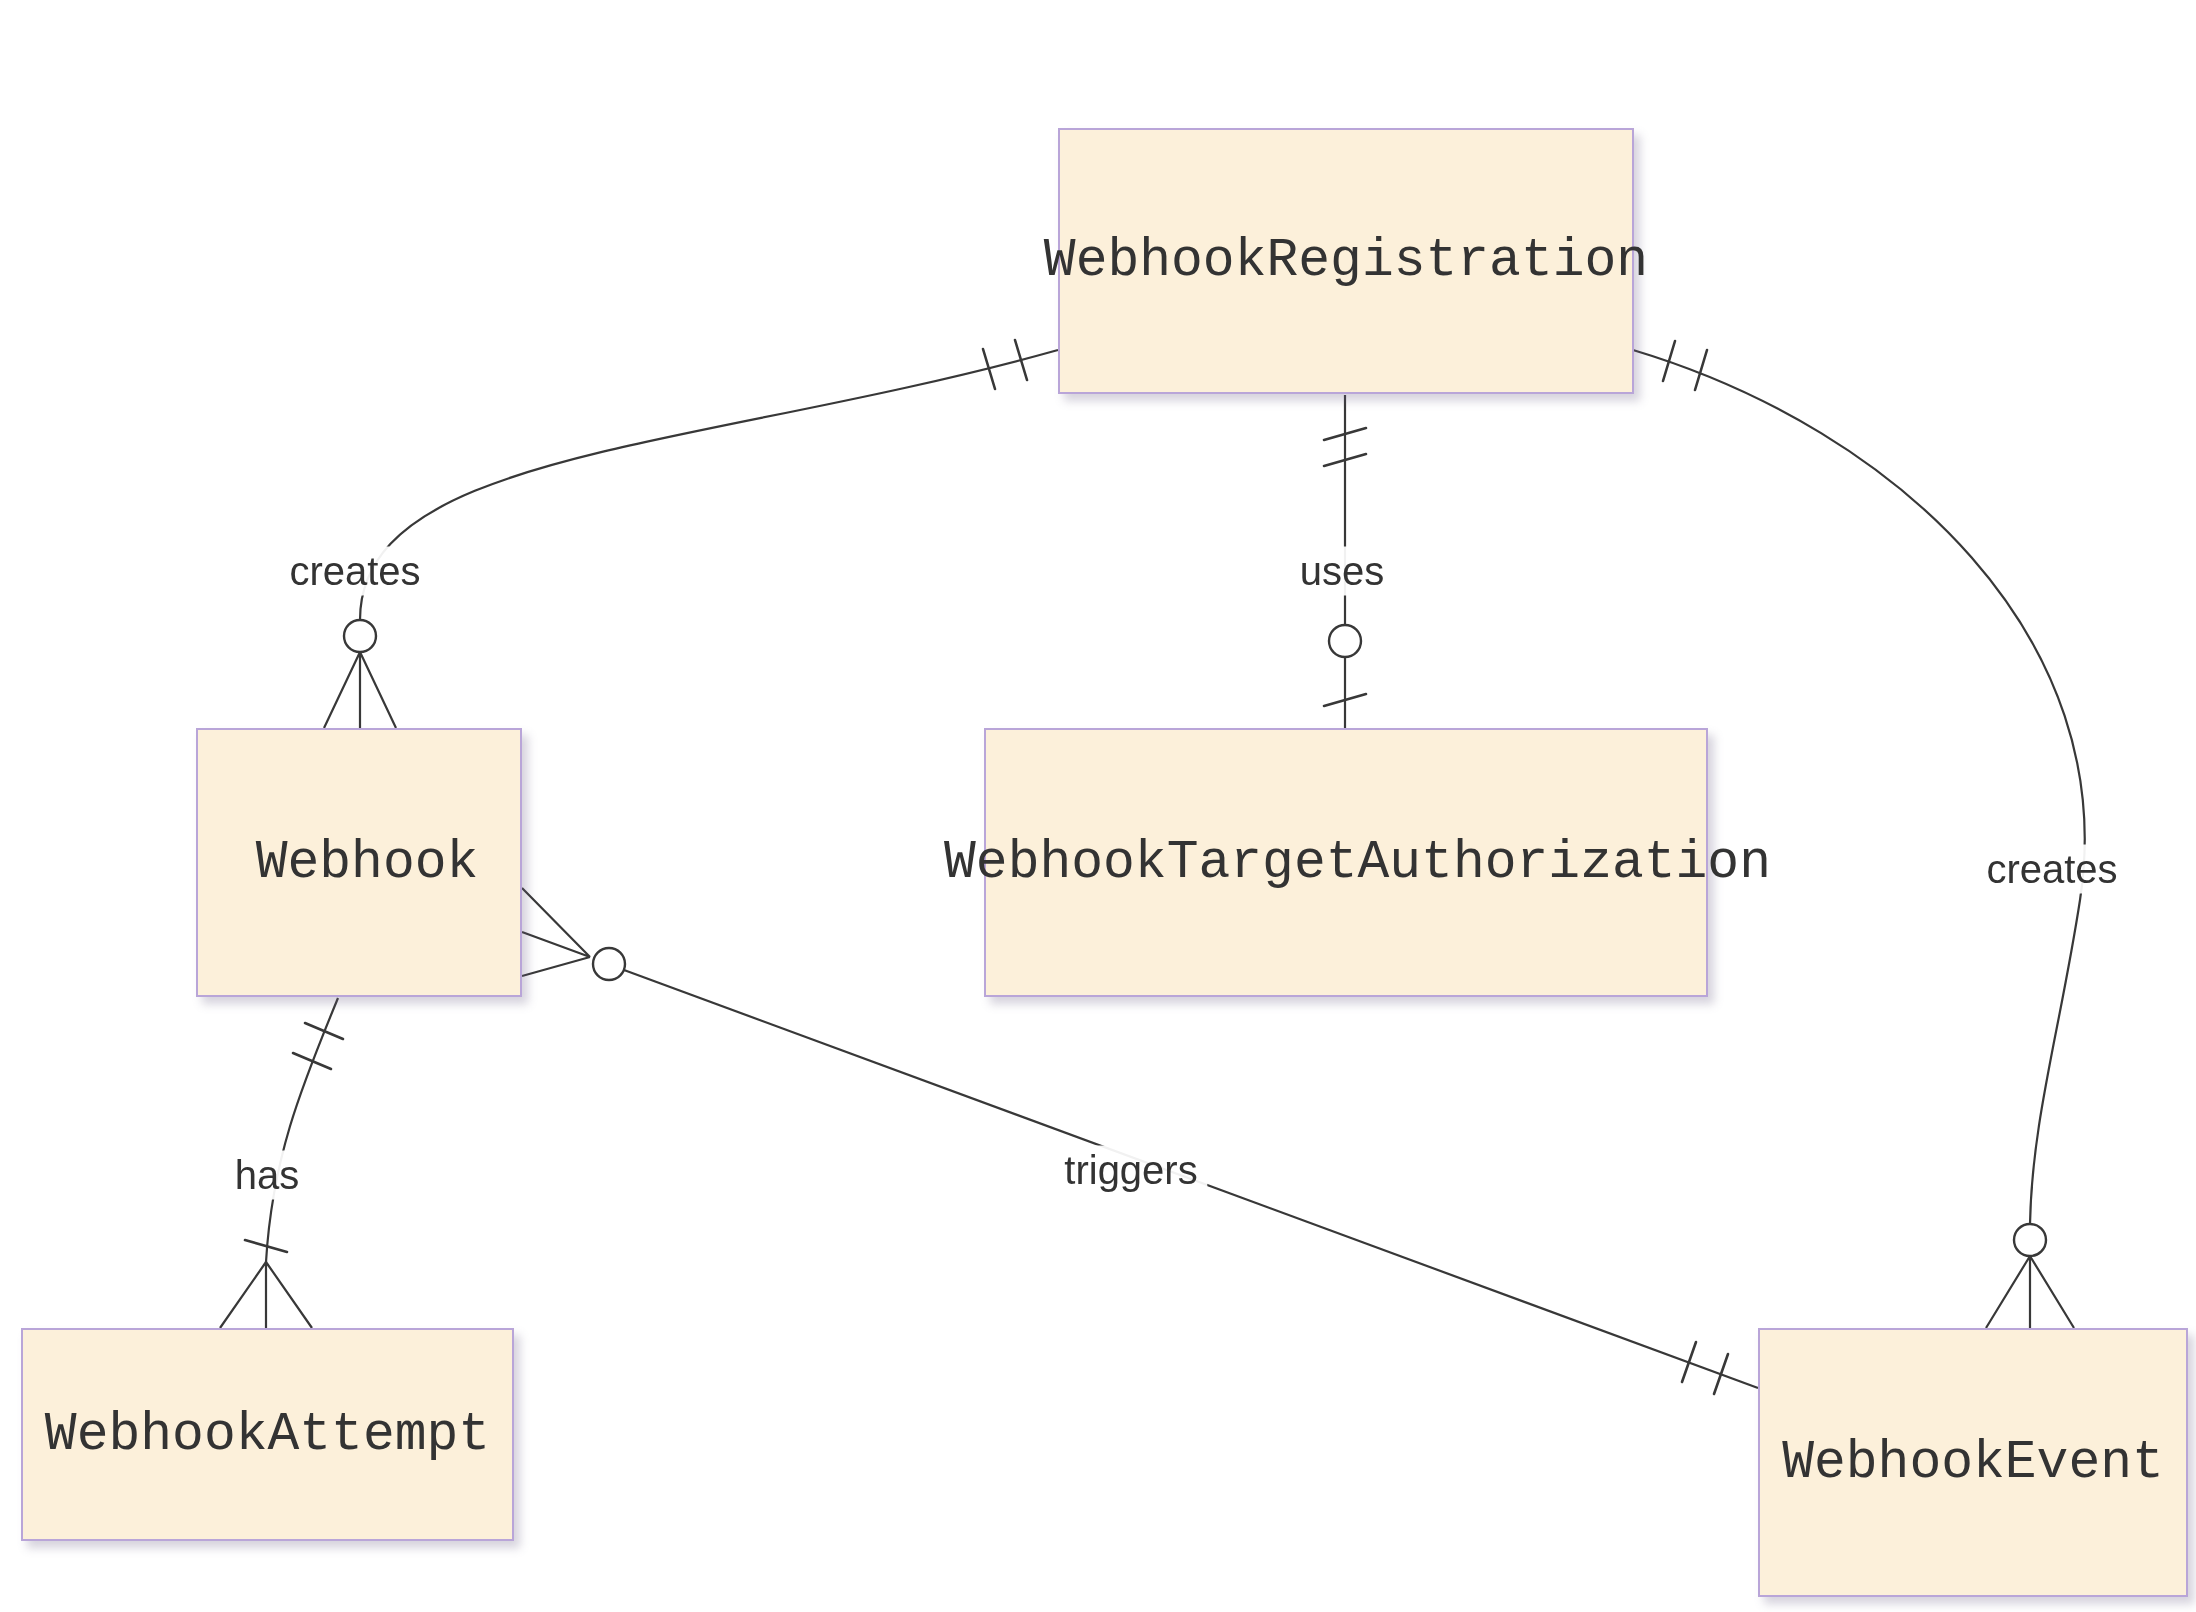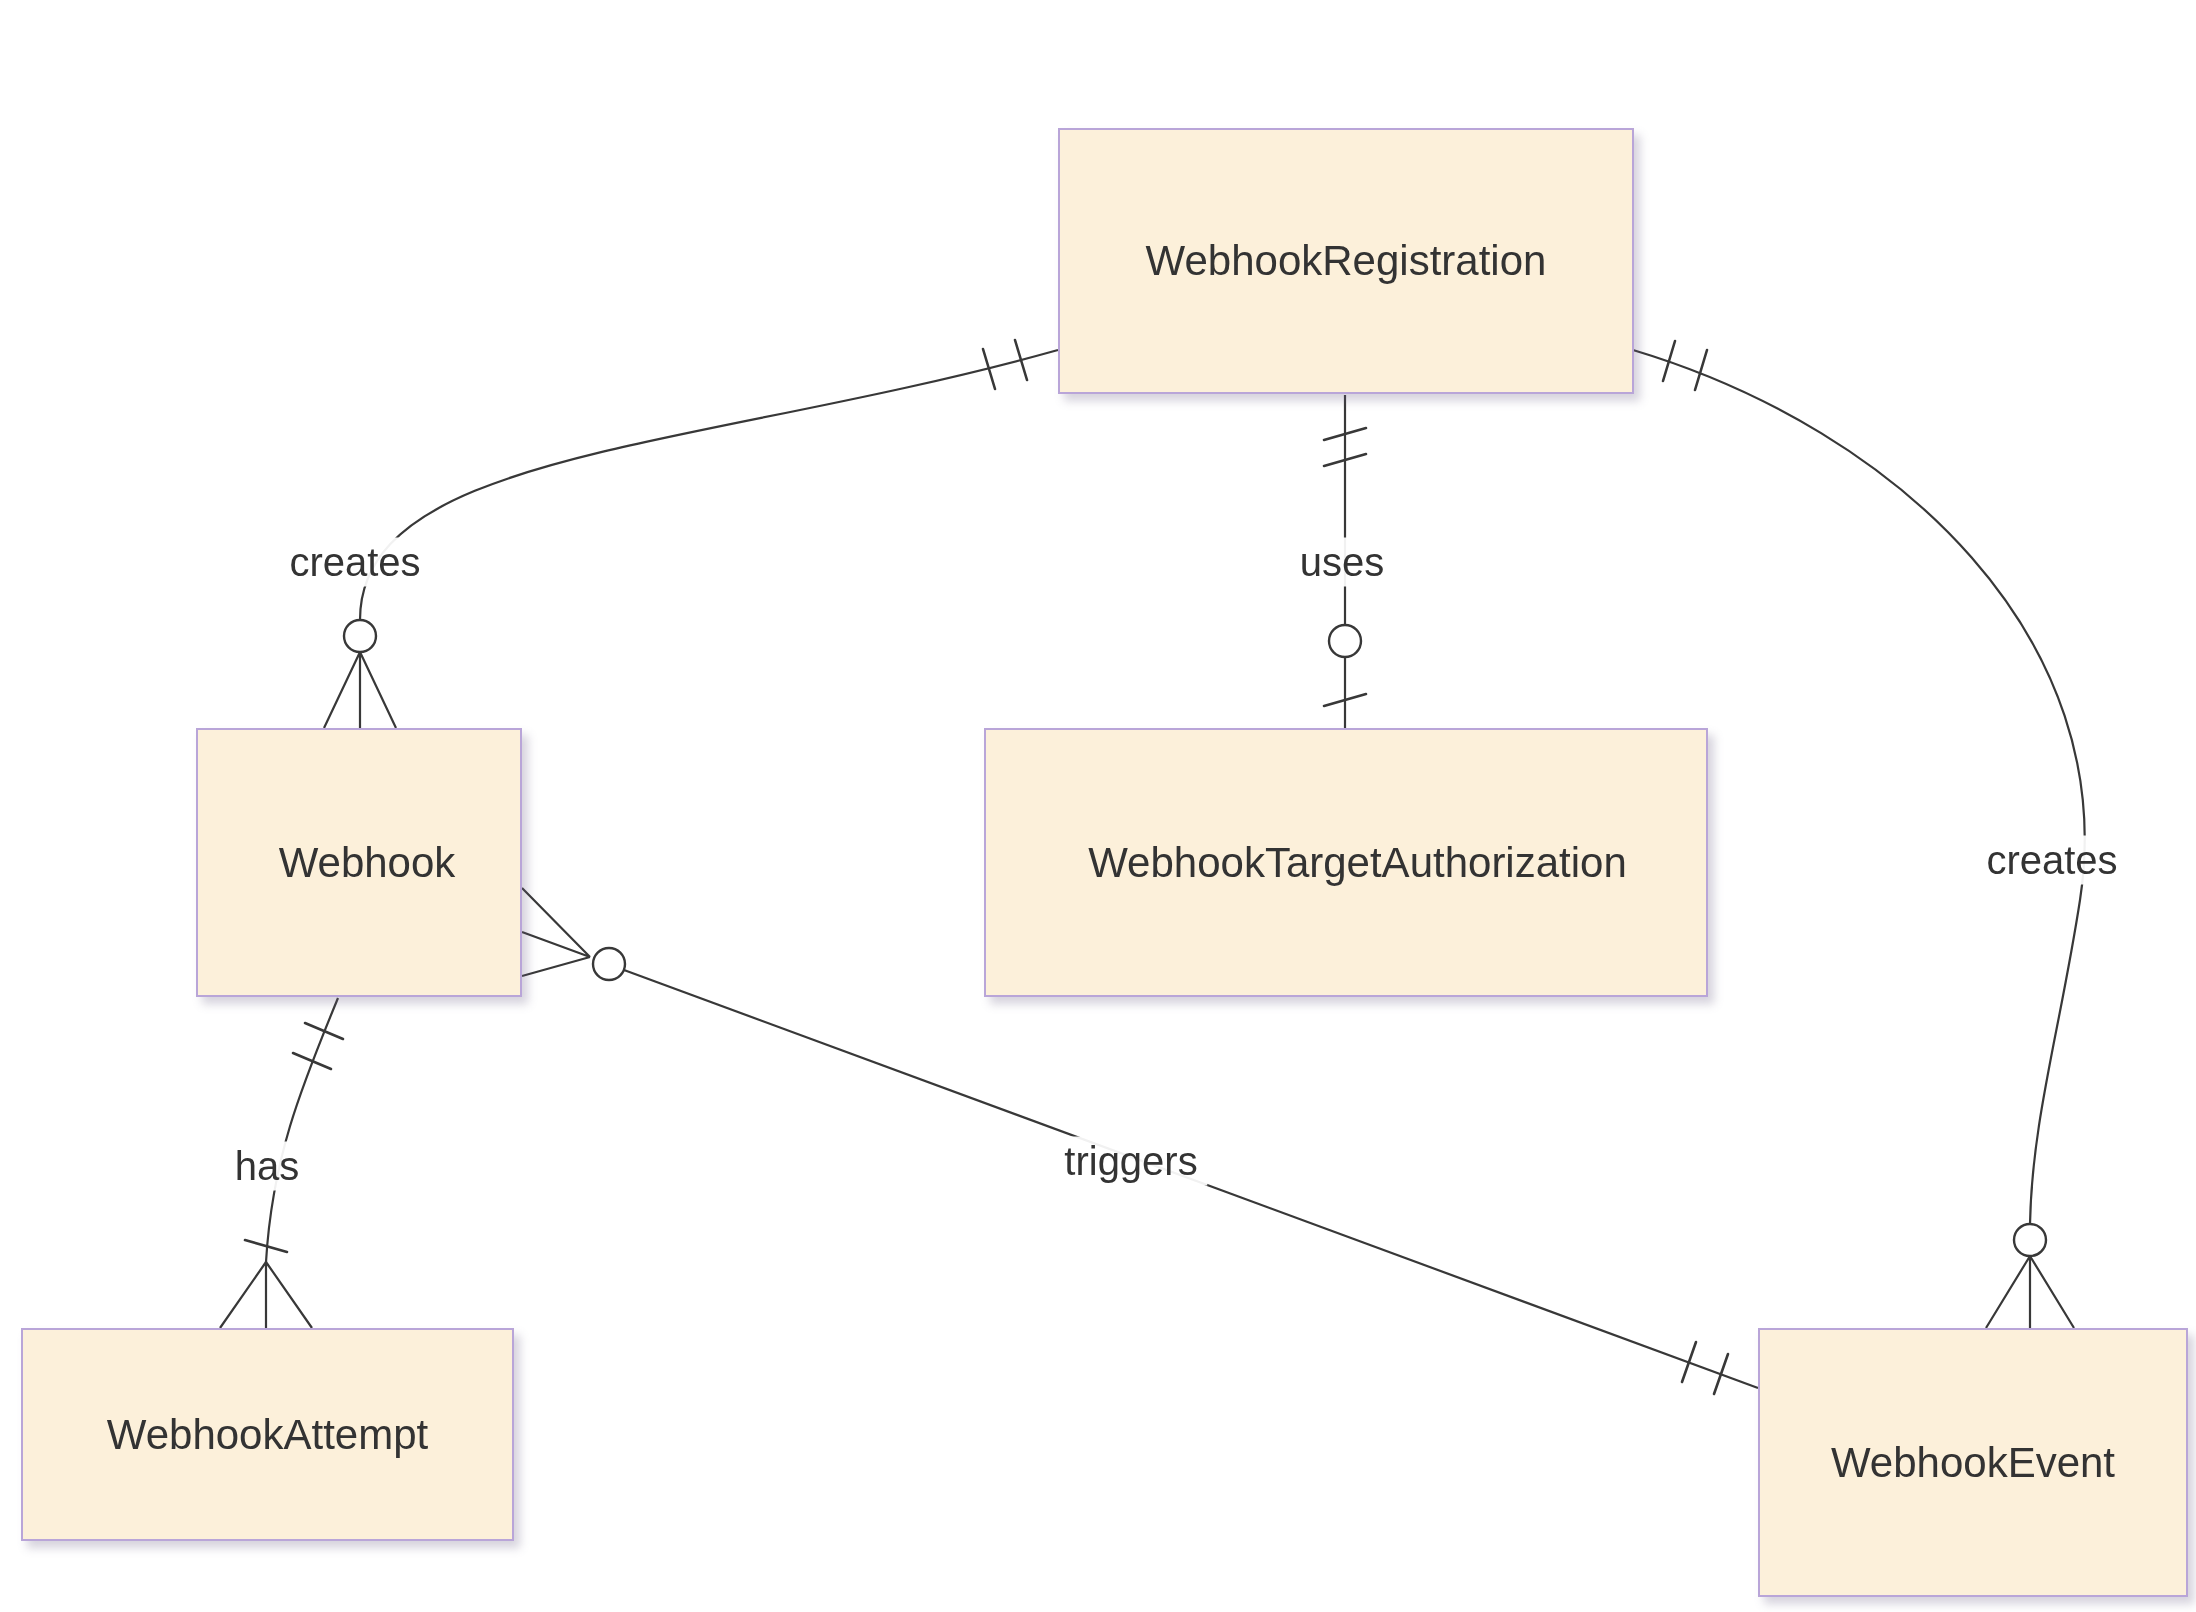--- a/index.html
+++ b/index.html
@@ -38,30 +38,32 @@
   .entity {
     position: absolute;
     display: flex;
     align-items: center;
     justify-content: center;
     text-align: left;
     background: var(--entity_fill, #fcf0da);
     border: 2px solid var(--entity_border, #b9a5d8);
     box-shadow: 6px 7px 9px rgba(106, 98, 133, 0.28);
     color: var(--text_color, #333333);
-    font-size: 42px;
+    font-size: 53px;
+    font-family: Liberation Mono, monospace;
   }
   .rel-label {
     position: absolute;
     transform: translate(-50%, -50%);
     background: rgba(255, 255, 255, 0.93);
     padding: 2px 10px;
     font-size: 40px;
     color: var(--text_color, #333333);
     white-space: nowrap;
+    margin-top: 9px;
   }
 </style>
 </head>
 <body>
 
 <div class="canvas">
 
   <svg class="edges" viewBox="0 0 2196 1612" aria-hidden="true">
 
     <g>

